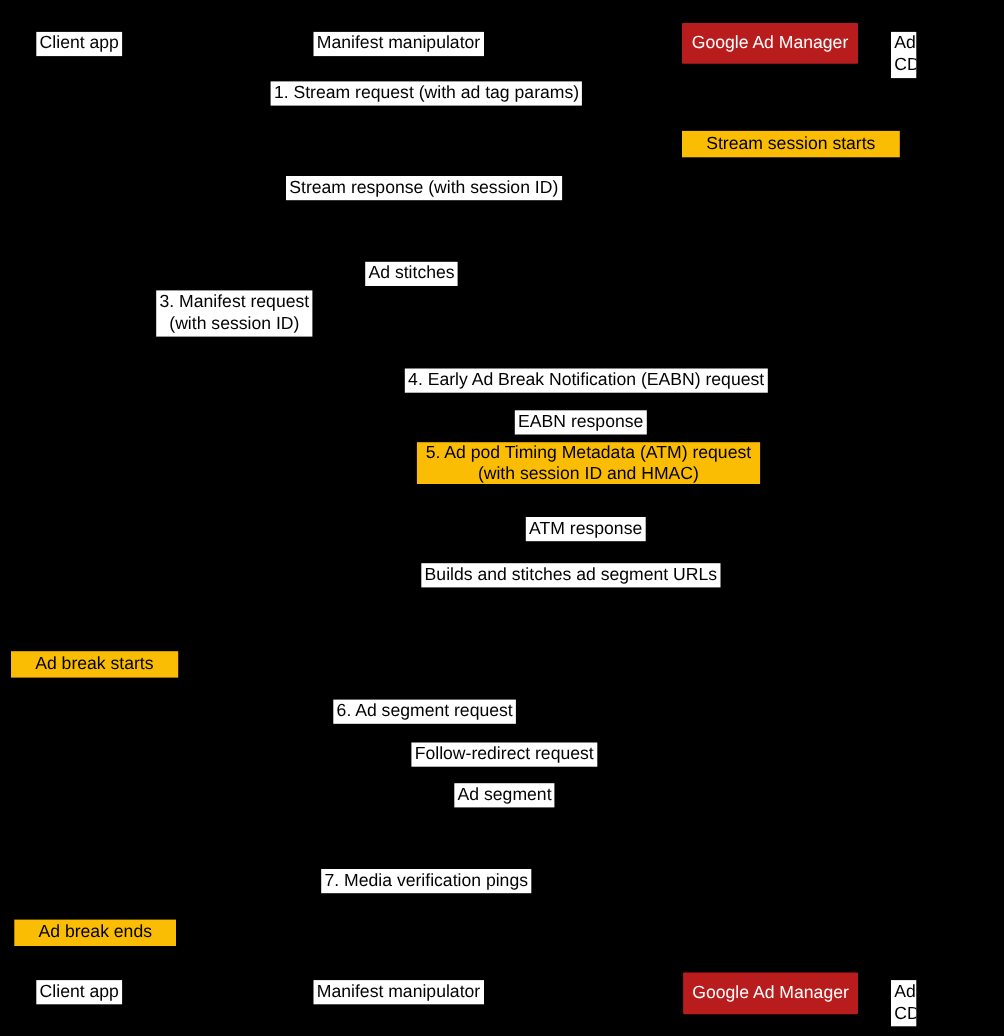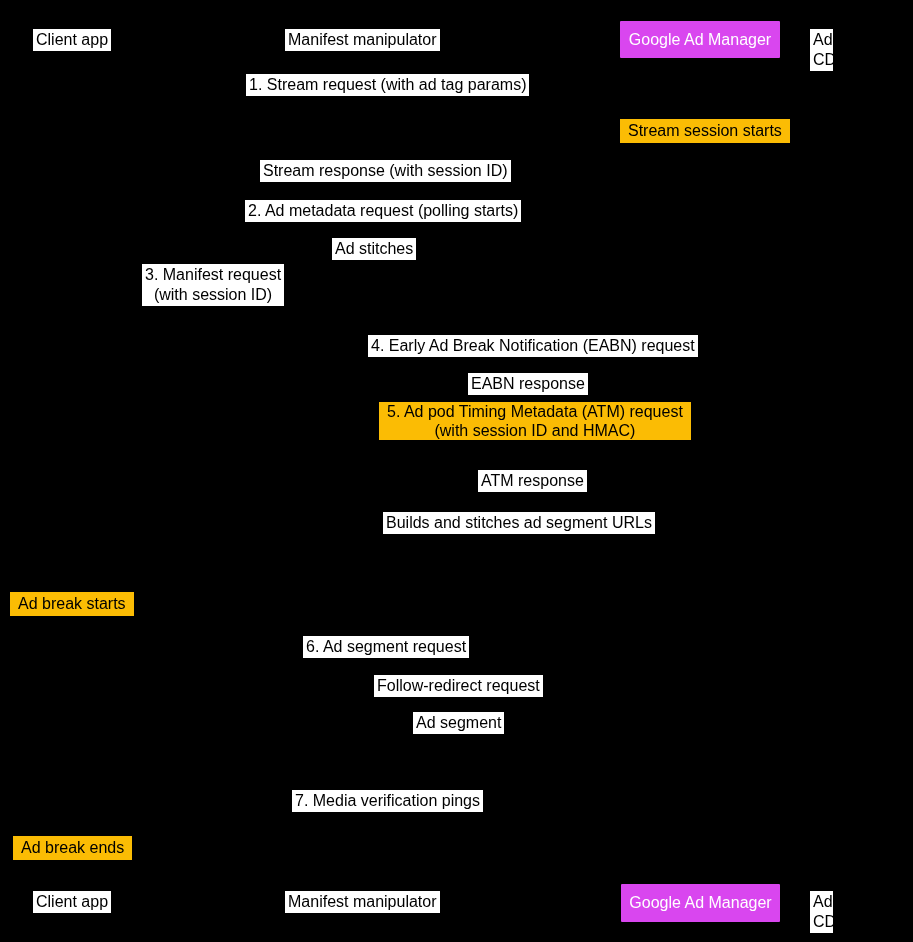--- a/index.html
+++ b/index.html
@@ -24,30 +24,30 @@
     padding: 1px 3px;
     white-space: pre-line;
   }
   .label.multiline {
     text-align: center;
     padding: 1px 3px;
   }
   .label.note {
     background: #fbbc04;
     line-height: 22px;
-    padding: 1px 8px;
+    padding: 1px 22px;
   }
   .label.note.multiline {
     line-height: 19px;
     padding: 0 8px;
     text-align: center;
   }
   .actor-blue {
     position: absolute;
-    background: #d946ef;
+    background: #b91c1c;
     color: #ffffff;
     font-size: 16px;
     display: flex;
     align-items: center;
     justify-content: center;
     border-radius: 1px;
   }
 </style>
 </head>
 <body>
@@ -58,21 +58,20 @@
   <div class="label" style="left:285px; top:29px;">Manifest manipulator</div>
   <div class="actor-blue" style="left:620px; top:21px; width:160px; height:37px;">Google Ad Manager</div>
   <div class="label" style="left:810px; top:29px;">Ads CDN</div>
 
   <div class="label" style="left:246px; top:74px;">1. Stream request (with ad tag params)</div>
 
   <div class="label note" style="left:620px; top:119px;">Stream session starts</div>
 
   <div class="label" style="left:260px; top:160px;">Stream response (with session ID)</div>
 
-  <div class="label" style="left:245px; top:200px;">2. Ad metadata request (polling starts)</div>
 
   <div class="label" style="left:332px; top:238px;">Ad stitches</div>
 
   <div class="label multiline" style="left:142px; top:264px;">3. Manifest request
 (with session ID)</div>
 
   <div class="label" style="left:368px; top:335px;">4. Early Ad Break Notification (EABN) request</div>
 
   <div class="label" style="left:468px; top:373px;">EABN response</div>
 

